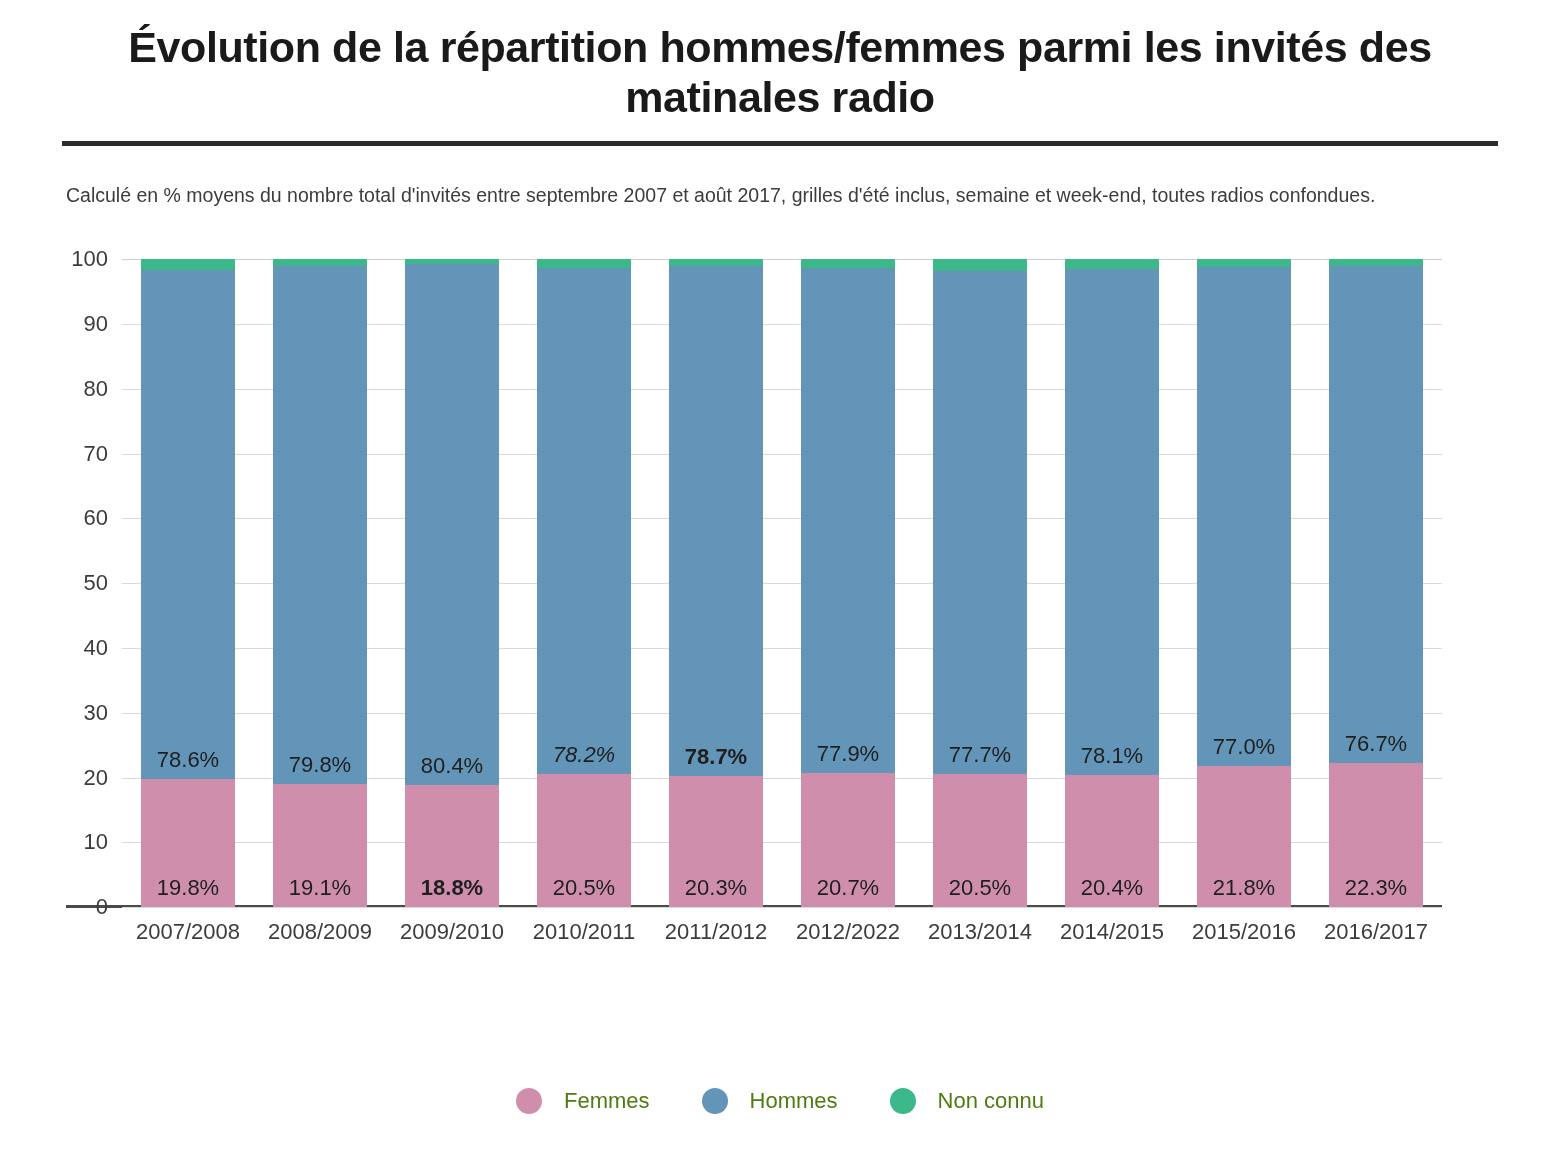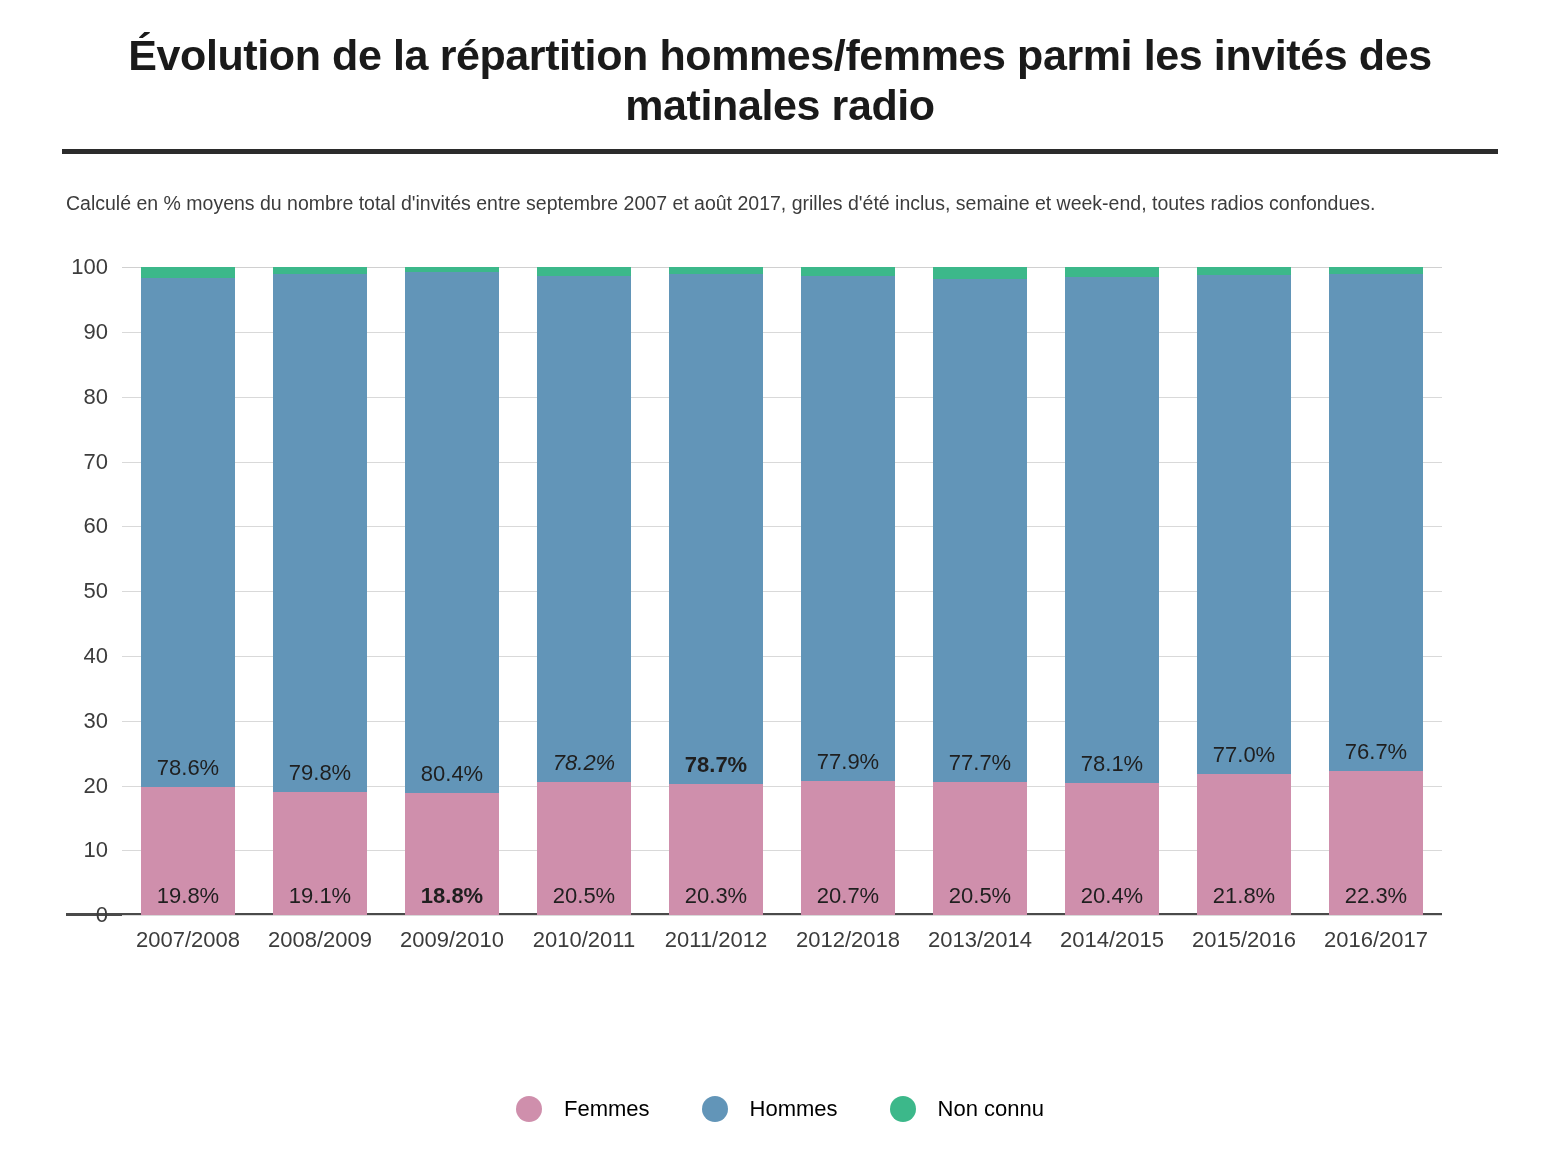--- a/index.html
+++ b/index.html
@@ -14,21 +14,21 @@
     color: #333333;
     overflow: hidden;
   }
   .page {
     position: relative;
     width: 1560px;
     height: 1160px;
     box-sizing: border-box;
   }
   .title {
-    margin: 8px;
+    margin: 0;
     padding: 22px 90px 0 90px;
     text-align: center;
     font-size: 43px;
     line-height: 1.17;
     font-weight: bold;
     color: #1a1a1a;
     letter-spacing: -0.4px;
   }
   .title-rule {
     margin: 18px 62px 0 62px;
@@ -154,21 +154,21 @@
     gap: 14px;
   }
   .legend-dot {
     width: 26px;
     height: 26px;
     border-radius: 50%;
     display: block;
   }
   .legend-text {
     font-size: 22px;
-    color: #000000;
+    color: #4d7c0f;
     margin-left: 8px;
   }
 </style>
 </head>
 <body>
 
 <div class="page">
 
   <h1 class="title">Évolution de la répartition hommes/femmes parmi les invités des matinales radio</h1>
   <div class="title-rule"></div>
@@ -291,21 +291,21 @@
             </div>
           </div>
         </div>
       </div>
     <div class="x-labels" id="x-labels">
         <div class="x-label">2007/2008</div>
         <div class="x-label">2008/2009</div>
         <div class="x-label">2009/2010</div>
         <div class="x-label">2010/2011</div>
         <div class="x-label">2011/2012</div>
-        <div class="x-label">2012/2018</div>
+        <div class="x-label">2012/2022</div>
         <div class="x-label">2013/2014</div>
         <div class="x-label">2014/2015</div>
         <div class="x-label">2015/2016</div>
         <div class="x-label">2016/2017</div>
       </div>
   </div>
 
   <div class="legend" id="legend">
       <div class="legend-item">
         <span class="legend-dot" style="background: rgb(207, 143, 172);"></span>

